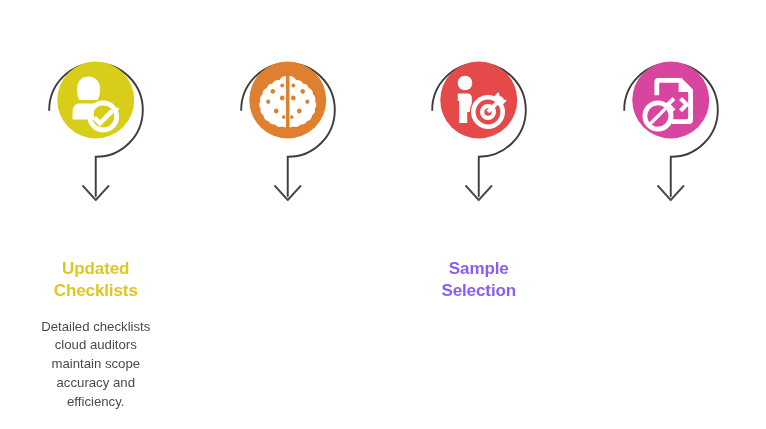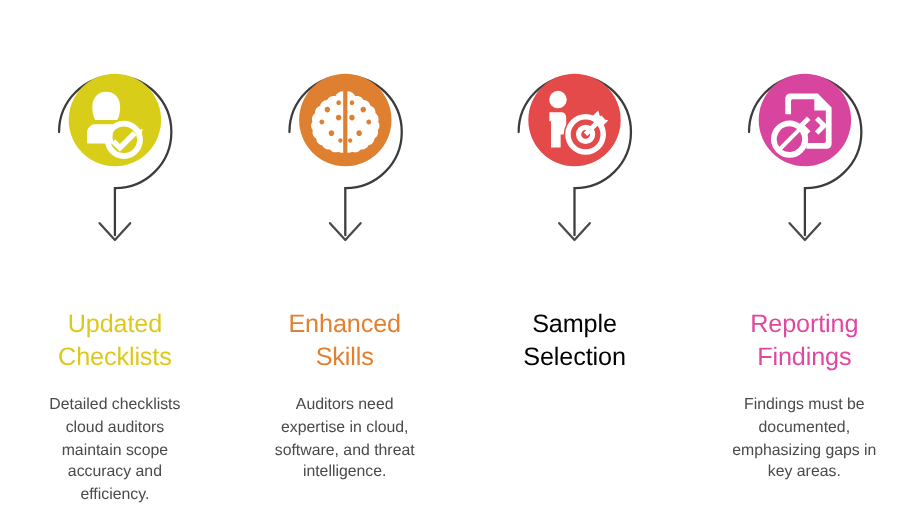--- a/index.html
+++ b/index.html
@@ -47,22 +47,22 @@
   .text-block {
     position: absolute;
     left: 0;
     top: 258px;
     width: 191.5px;
     text-align: center;
     box-sizing: border-box;
     padding: 0 8px;
   }
   .heading {
-    font-size: 21px;
-    font-weight: normal;
+    font-size: 17px;
+    font-weight: bold;
     line-height: 1.28;
     letter-spacing: -0.1px;
     margin: 0 0 16px 0;
     white-space: pre-line;
   }
   .body-text {
     font-size: 13.2px;
     line-height: 1.43;
     color: #4a4a4a;
     margin: 0;
@@ -106,66 +106,50 @@
     <div class="column col-1">
       <svg class="node-art" viewBox="0 0 191.5 240">
         <path d="M 49.2 110 A 46.8 46.8 0 1 1 95.75 156.8 L 95.75 196" fill="none" stroke="#3c3c3c" stroke-width="1.9" stroke-linecap="round"></path>
         <path d="M 83.0 186 L 95.75 200 L 108.5 186" fill="none" stroke="#4a4a4a" stroke-width="1.9" stroke-linecap="round" stroke-linejoin="round"></path>
         <circle cx="95.75" cy="100" r="38.5" fill="#de8030"></circle>
         <g fill="#ffffff">
           <path d="M94.0 76.0c-3.1 0-5.6 1.7-6.6 4.2-2.9-0.6-5.6 0.8-6.8 3.2-2.9 0.1-5.2 2.0-5.8 4.7-2.8 0.9-4.5 3.4-4.2 6.2-2.3 1.6-3.2 4.4-2.2 7.0-1.7 2.3-1.6 5.3 0.3 7.3-0.8 2.7 0.3 5.5 2.8 6.9 0.1 2.8 2.1 5.1 4.9 5.6 1.1 2.5 3.8 3.9 6.6 3.4 1.6 2.2 4.4 3.0 6.9 2.0 1.3 0.7 2.7 0.9 4.1 0.7V76.3a7.6 7.6 0 0 0-0.0-0.3zM90.2 83.6c1.0 0 1.9 0.9 1.9 2s-0.9 2-1.9 2-1.9-0.9-1.9-2 0.8-2 1.9-2zm-9.4 5.3c1.3 0 2.3 1.1 2.3 2.4s-1.0 2.4-2.3 2.4-2.3-1.1-2.3-2.4 1.0-2.4 2.3-2.4zm9.4 6.7c1.3 0 2.3 1.1 2.3 2.4s-1.0 2.4-2.3 2.4-2.3-1.1-2.3-2.4 1.0-2.4 2.3-2.4zm-14.0 4.0c1.1 0 2.0 0.9 2.0 2.1s-0.9 2.1-2.0 2.1-2.0-0.9-2.0-2.1 0.9-2.1 2.0-2.1zm8.0 9.0c1.3 0 2.3 1.1 2.3 2.4s-1.0 2.4-2.3 2.4-2.3-1.1-2.3-2.4 1.0-2.4 2.3-2.4zm7.5 6.6c1.0 0 1.8 0.9 1.8 1.9s-0.8 1.9-1.8 1.9-1.8-0.9-1.8-1.9 0.8-1.9 1.8-1.9z"></path>
           <path d="M97.5 76.0c3.1 0 5.6 1.7 6.6 4.2 2.9-0.6 5.6 0.8 6.8 3.2 2.9 0.1 5.2 2.0 5.8 4.7 2.8 0.9 4.5 3.4 4.2 6.2 2.3 1.6 3.2 4.4 2.2 7.0 1.7 2.3 1.6 5.3-0.3 7.3 0.8 2.7-0.3 5.5-2.8 6.9-0.1 2.8-2.1 5.1-4.9 5.6-1.1 2.5-3.8 3.9-6.6 3.4-1.6 2.2-4.4 3.0-6.9 2.0-1.3 0.7-2.7 0.9-4.1 0.7V76.3a7.6 7.6 0 0 1 0.0-0.3zm3.8 7.6c-1.0 0-1.9 0.9-1.9 2s0.9 2 1.9 2 1.9-0.9 1.9-2-0.8-2-1.9-2zm9.4 5.3c-1.3 0-2.3 1.1-2.3 2.4s1.0 2.4 2.3 2.4 2.3-1.1 2.3-2.4-1.0-2.4-2.3-2.4zm-9.4 6.7c-1.3 0-2.3 1.1-2.3 2.4s1.0 2.4 2.3 2.4 2.3-1.1 2.3-2.4-1.0-2.4-2.3-2.4zm14.0 4.0c-1.1 0-2.0 0.9-2.0 2.1s0.9 2.1 2.0 2.1 2.0-0.9 2.0-2.1-0.9-2.1-2.0-2.1zm-8.0 9.0c-1.3 0-2.3 1.1-2.3 2.4s1.0 2.4 2.3 2.4 2.3-1.1 2.3-2.4-1.0-2.4-2.3-2.4zm-7.5 6.6c-1.0 0-1.8 0.9-1.8 1.9s0.8 1.9 1.8 1.9 1.8-0.9 1.8-1.9-0.8-1.9-1.8-1.9z"></path>
         </g>
       </svg>
-      <div class="text-block">
-        <div class="heading" style="color:#e08030">Enhanced
-Skills</div>
-        <div class="body-text">Auditors need
-expertise in cloud,
-software, and threat
-intelligence.</div>
-      </div>
     </div>
 
     <div class="column col-2">
       <svg class="node-art" viewBox="0 0 191.5 240">
         <path d="M 49.2 110 A 46.8 46.8 0 1 1 95.75 156.8 L 95.75 196" fill="none" stroke="#3c3c3c" stroke-width="1.9" stroke-linecap="round"></path>
         <path d="M 83.0 186 L 95.75 200 L 108.5 186" fill="none" stroke="#4a4a4a" stroke-width="1.9" stroke-linecap="round" stroke-linejoin="round"></path>
         <circle cx="95.75" cy="100" r="38.5" fill="#e44a4a"></circle>
         <g fill="#ffffff">
           <circle cx="82.0" cy="83.0" r="7.3"></circle>
           <path d="M74.8 93.5h10.0c2.4 0 4.0 1.7 4.0 4.0v6.0a20.2 20.2 0 0 0-2.1 8.5h-2.5v11.0h-8.0v-22.0h-1.4z"></path>
           <path d="M105.0 95.0a17.0 17.0 0 1 0 0 34.0 17.0 17.0 0 0 0 0-34.0zm0 4.6a12.4 12.4 0 1 1 0 24.8 12.4 12.4 0 0 1 0-24.8z"></path>
           <path d="M105.0 104.0a8.0 8.0 0 1 0 0 16.0 8.0 8.0 0 0 0 0-16.0zm0 4.3a3.7 3.7 0 1 1 0 7.4 3.7 3.7 0 0 1 0-7.4z"></path>
           <path d="M103.5 110.5l14.5-14.4 2.8 2.8-14.4 14.4z"></path>
           <path d="M115.5 92.0l2.0 6.4 6.4 2.0-4.4 4.4-6.4-2.0-2.0-6.4z"></path>
         </g>
       </svg>
       <div class="text-block">
-        <div class="heading" style="color:#000000">Sample
+        <div class="heading" style="color:#8b5cf6">Sample
 Selection</div>
       </div>
     </div>
 
     <div class="column col-3">
       <svg class="node-art" viewBox="0 0 191.5 240">
         <path d="M 49.2 110 A 46.8 46.8 0 1 1 95.75 156.8 L 95.75 196" fill="none" stroke="#3c3c3c" stroke-width="1.9" stroke-linecap="round"></path>
         <path d="M 83.0 186 L 95.75 200 L 108.5 186" fill="none" stroke="#4a4a4a" stroke-width="1.9" stroke-linecap="round" stroke-linejoin="round"></path>
         <circle cx="95.75" cy="100" r="38.5" fill="#d8459f"></circle>
         <g>
           <path d="M84.0 78.0h22.5L118.0 89.5V120.0a4.0 4.0 0 0 1-4.0 4.0H97.0v-4.8h14.8a1.4 1.4 0 0 0 1.4-1.4V92.0h-9.6V82.8H85.6a1.4 1.4 0 0 0-1.4 1.4v11.0h-4.8V82.0a4.0 4.0 0 0 1 4.0-4.0z" fill="#ffffff"></path>
           <path d="M97.5 97.0l-7.6 7.6 7.6 7.6 2.9-2.9-4.7-4.7 4.7-4.7z" fill="#ffffff"></path>
           <path d="M107.0 97.0l7.6 7.6-7.6 7.6-2.9-2.9 4.7-4.7-4.7-4.7z" fill="#ffffff"></path>
           <path d="M83.0 100.5a15.5 15.5 0 1 0 0 31.0 15.5 15.5 0 0 0 0-31.0zm0 4.8a10.7 10.7 0 0 1 6.3 2.1l-14.9 14.9a10.7 10.7 0 0 1 8.6-17.0zm8.6 4.5a10.7 10.7 0 0 1-14.9 14.9z" fill="#ffffff"></path>
         </g>
       </svg>
-      <div class="text-block">
-        <div class="heading" style="color:#e0479f">Reporting
-Findings</div>
-        <div class="body-text">Findings must be
-documented,
-emphasizing gaps in
-key areas.</div>
-      </div>
     </div>
 
   </div>
 </div>
 
 </body></html>

